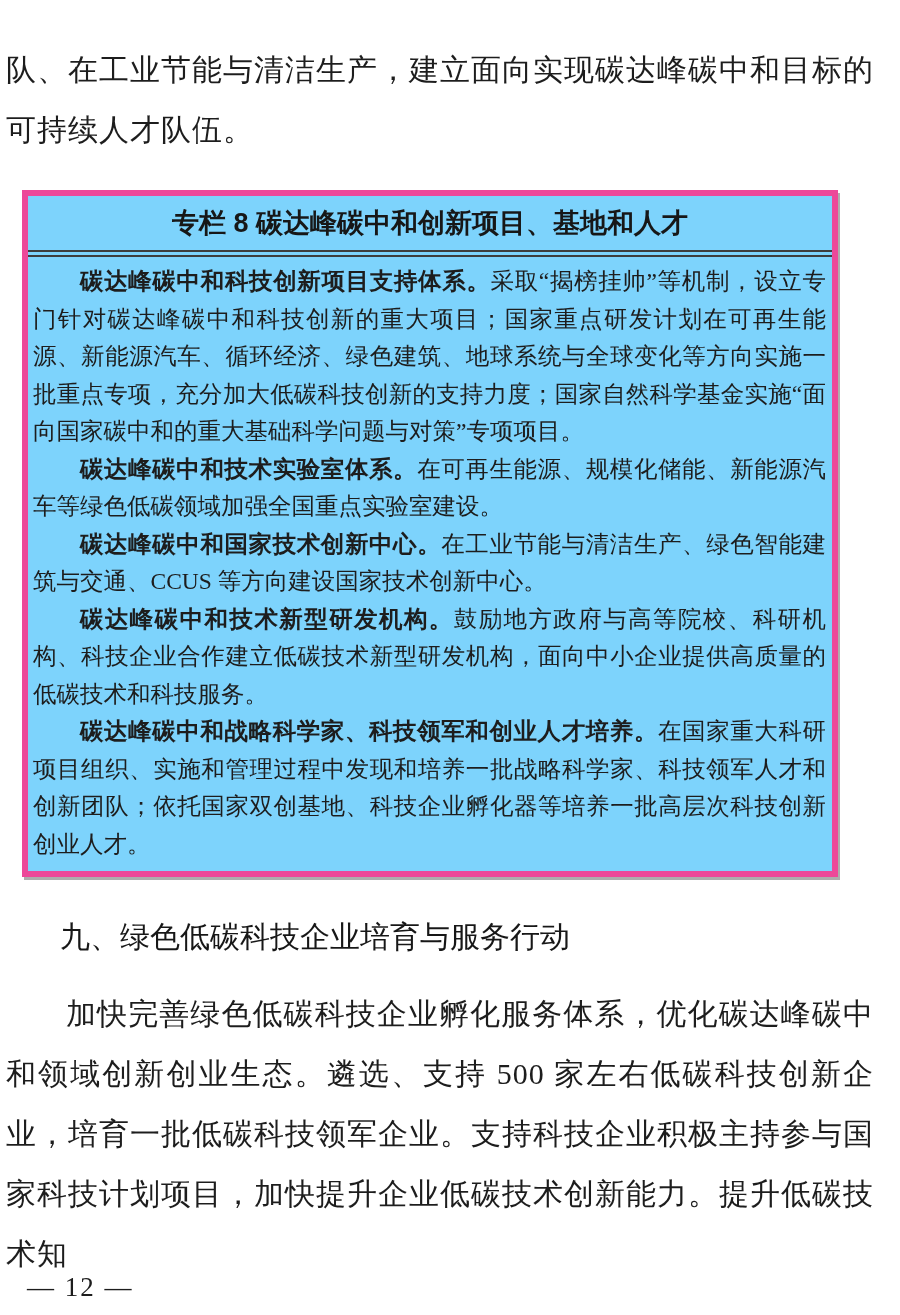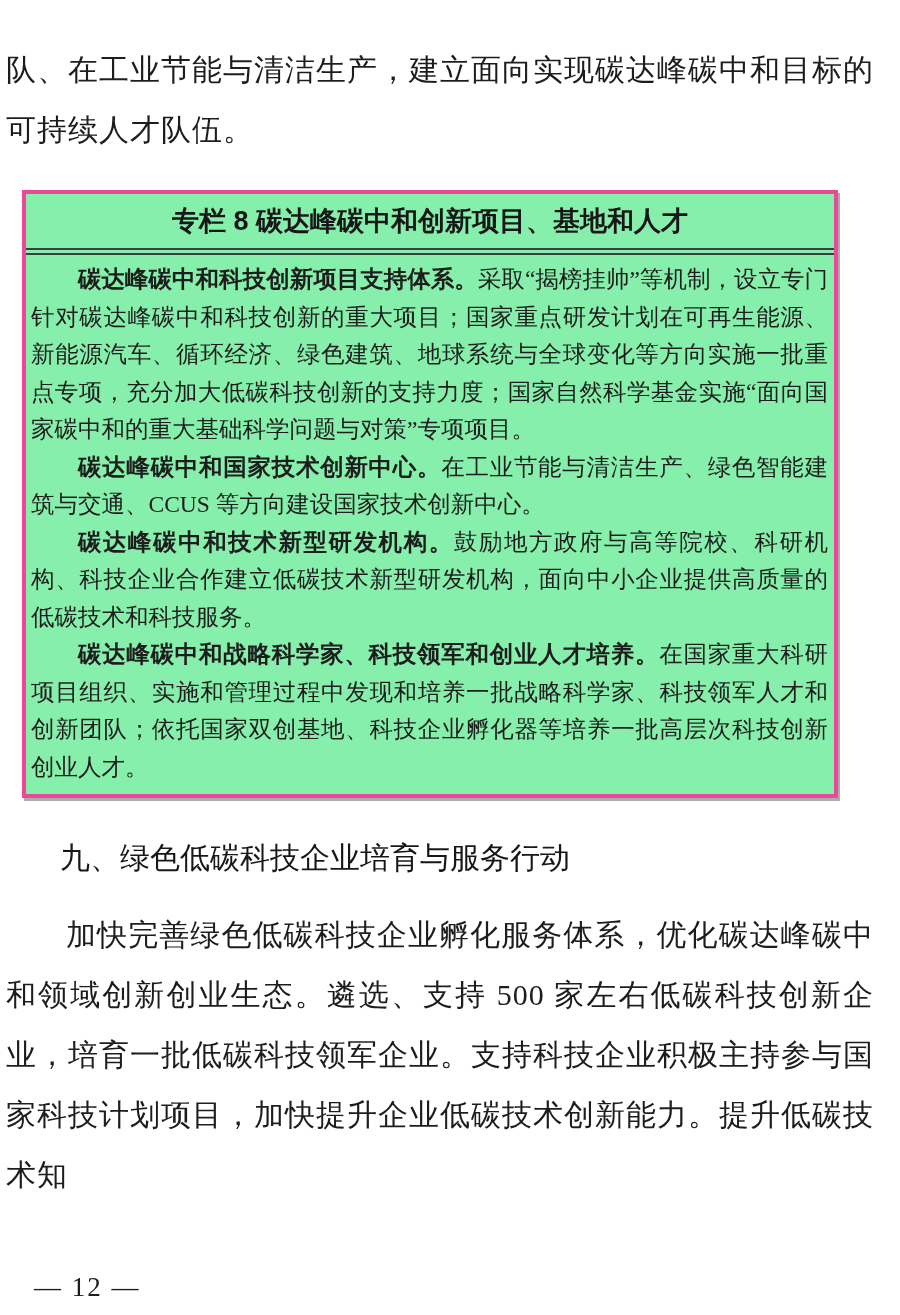--- a/index.html
+++ b/index.html
@@ -21,23 +21,23 @@
   
   .intro {
     font-size: 30px;
     line-height: 60px;
     text-align: justify;
     letter-spacing: 1px;
   }
   
   .feature-box {
     margin: 4px 36px 0 16px; 
-    border: 4px solid #ec4899;
+    border: 6px solid #ec4899;
     box-shadow: 2px 3px 0 rgba(105,105,105,0.55);
-    background: #86efac;
+    background: #7dd3fc;
   }
   .box-title {
     text-align: center;
     font-weight: bold;
     font-size: 27px;
     line-height: 33px;
     padding: 11px 4px 10px;
     border-bottom: 2px solid #3d3d3d;
     font-family: "Liberation Sans", "DejaVu Sans", sans-serif;
     color: #171717;
@@ -72,39 +72,40 @@
   .section-para {
     margin-top: 24px;
     font-size: 30px;
     line-height: 60px;
     text-indent: 2em;
     text-align: justify;
     letter-spacing: 1px;
   }
   .page-footer {
     position: absolute;
-    left: 34px;
+    left: 27px;
     bottom: 12px;
     font-size: 27px;
     letter-spacing: 2px;
     color: #1d1d1d;
   }
 </style>
 </head>
 <body>
 
 <div class="content">
 
   <p class="intro">队、在工业节能与清洁生产，建立面向实现碳达峰碳中和目标的可持续人才队伍。</p>
 
   <div class="feature-box">
     <div class="box-title">专栏 8 碳达峰碳中和创新项目、基地和人才</div>
 
     <div class="box-body">
       <p class="box-para"><span class="lead">碳达峰碳中和科技创新项目支持体系。</span><span>采取“揭榜挂帅”等机制，设立专门针对碳达峰碳中和科技创新的重大项目；国家重点研发计划在可再生能源、新能源汽车、循环经济、绿色建筑、地球系统与全球变化等方向实施一批重点专项，充分加大低碳科技创新的支持力度；国家自然科学基金实施“面向国家碳中和的重大基础科学问题与对策”专项项目。</span></p>
+      <p class="box-para"><span class="lead">碳达峰碳中和技术实验室体系。</span><span>在可再生能源、规模化储能、新能源汽车等绿色低碳领域加强全国重点实验室建设。</span></p>
       <p class="box-para"><span class="lead">碳达峰碳中和国家技术创新中心。</span><span>在工业节能与清洁生产、绿色智能建筑与交通、CCUS 等方向建设国家技术创新中心。</span></p>
       <p class="box-para"><span class="lead">碳达峰碳中和技术新型研发机构。</span><span>鼓励地方政府与高等院校、科研机构、科技企业合作建立低碳技术新型研发机构，面向中小企业提供高质量的低碳技术和科技服务。</span></p>
       <p class="box-para"><span class="lead">碳达峰碳中和战略科学家、科技领军和创业人才培养。</span><span>在国家重大科研项目组织、实施和管理过程中发现和培养一批战略科学家、科技领军人才和创新团队；依托国家双创基地、科技企业孵化器等培养一批高层次科技创新创业人才。</span></p>
     </div>
   </div>
 
   <h2 class="section-heading">九、绿色低碳科技企业培育与服务行动</h2>
 
   <p class="section-para">加快完善绿色低碳科技企业孵化服务体系，优化碳达峰碳中和领域创新创业生态。遴选、支持 500 家左右低碳科技创新企业，培育一批低碳科技领军企业。支持科技企业积极主持参与国家科技计划项目，加快提升企业低碳技术创新能力。提升低碳技术知</p>
 

